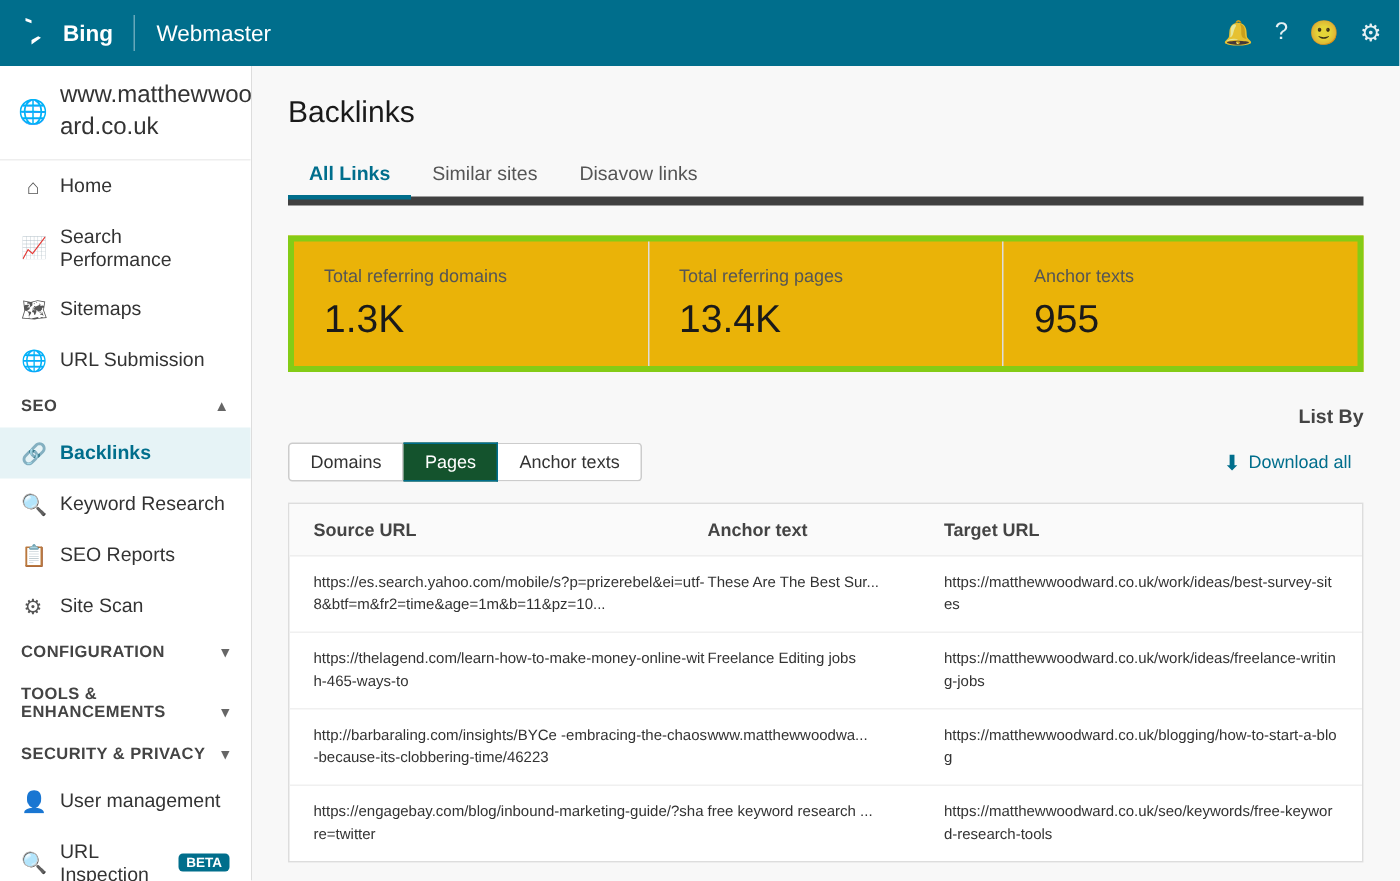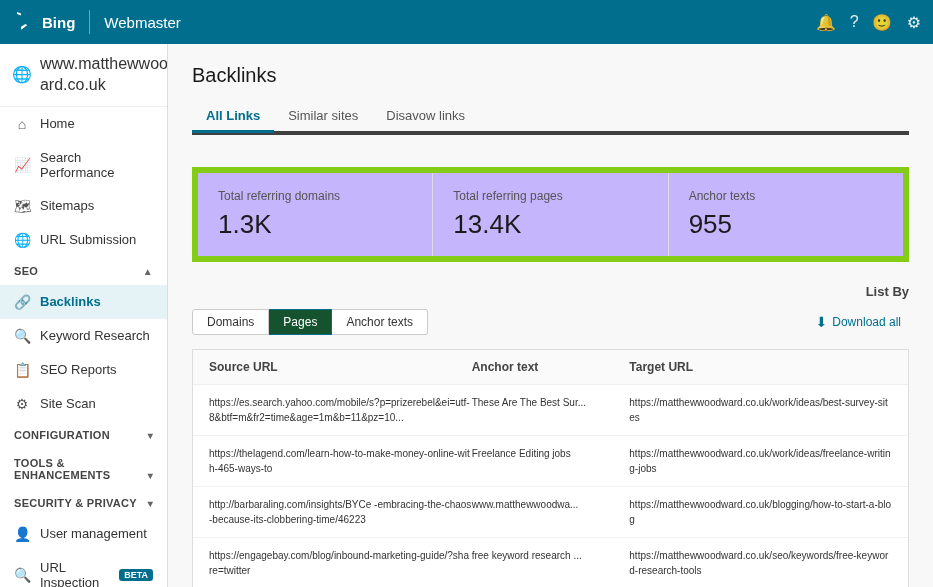--- a/index.html
+++ b/index.html
@@ -85,33 +85,33 @@
       font-weight: 600;
       margin-left: 4px;
     }
 
     
     .content { flex: 1; overflow-y: auto; padding: 20px 24px; background: #f8f8f8; }
 
     .page-title { font-size: 20px; font-weight: 400; color: #1a1a1a; margin-bottom: 14px; }
 
     
-    .tabs { display: flex; gap: 0; border-bottom: 4px solid #404040; margin-bottom: 32px; }
+    .tabs { display: flex; gap: 0; border-bottom: 6px solid #404040; margin-bottom: 20px; }
     .tab {
       padding: 7px 14px;
       font-size: 13px;
       cursor: pointer;
       color: #555;
       border-bottom: 3px solid transparent;
       margin-bottom: -2px;
     }
     .tab.active { color: #006e8c; border-bottom-color: #006e8c; font-weight: 600; }
 
     
-    .stats-row { display: flex; gap: 0; background: #c4b5fd; border: 6px solid #84cc16; margin-bottom: 22px; }
+    .stats-row { display: flex; gap: 0; background: #eab308; border: 4px solid #84cc16; margin-bottom: 22px; }
     .stat-card { flex: 1; padding: 16px 20px; border-right: 1px solid #ddd; }
     .stat-card:last-child { border-right: none; }
     .stat-label { font-size: 12px; color: #555; margin-bottom: 6px; }
     .stat-value { font-size: 26px; font-weight: 300; color: #1a1a1a; }
 
     
     .list-by-label { font-size: 13px; color: #444; margin-bottom: 10px; font-weight: 700; text-align: right; }
     .list-controls { display: flex; align-items: center; justify-content: space-between; margin-bottom: 14px; }
     .btn-group { display: flex; }
     .btn-group-item {

